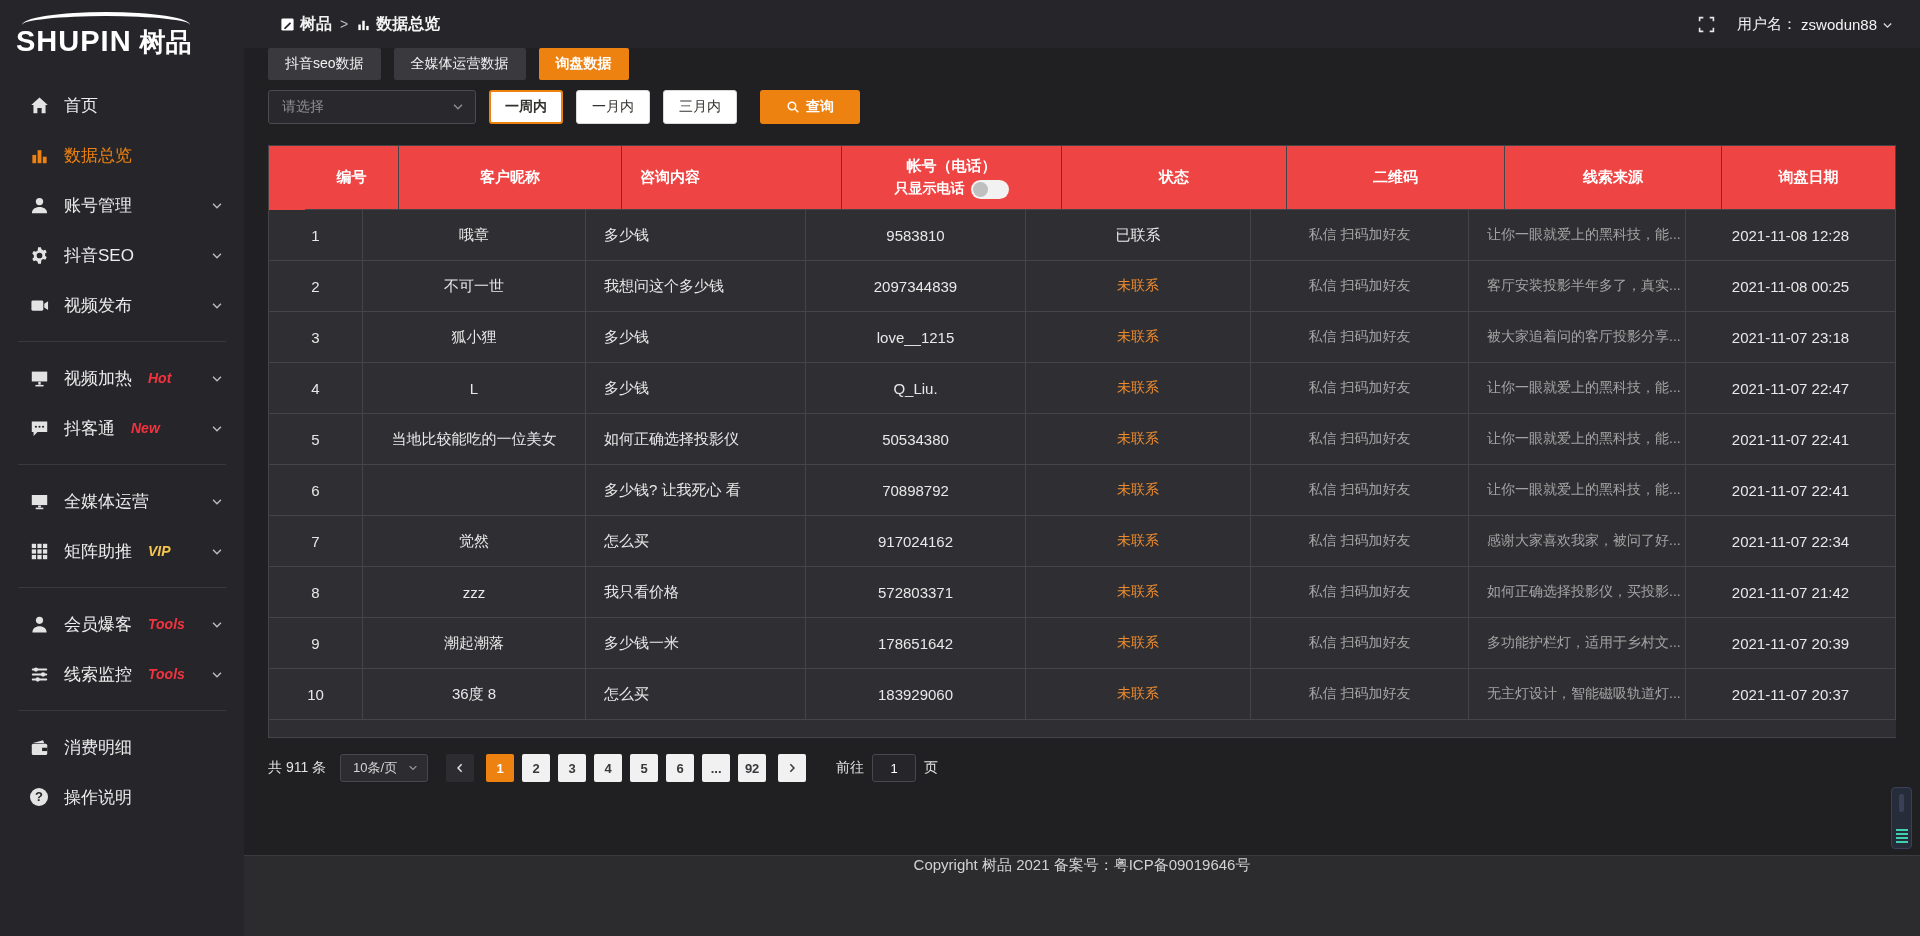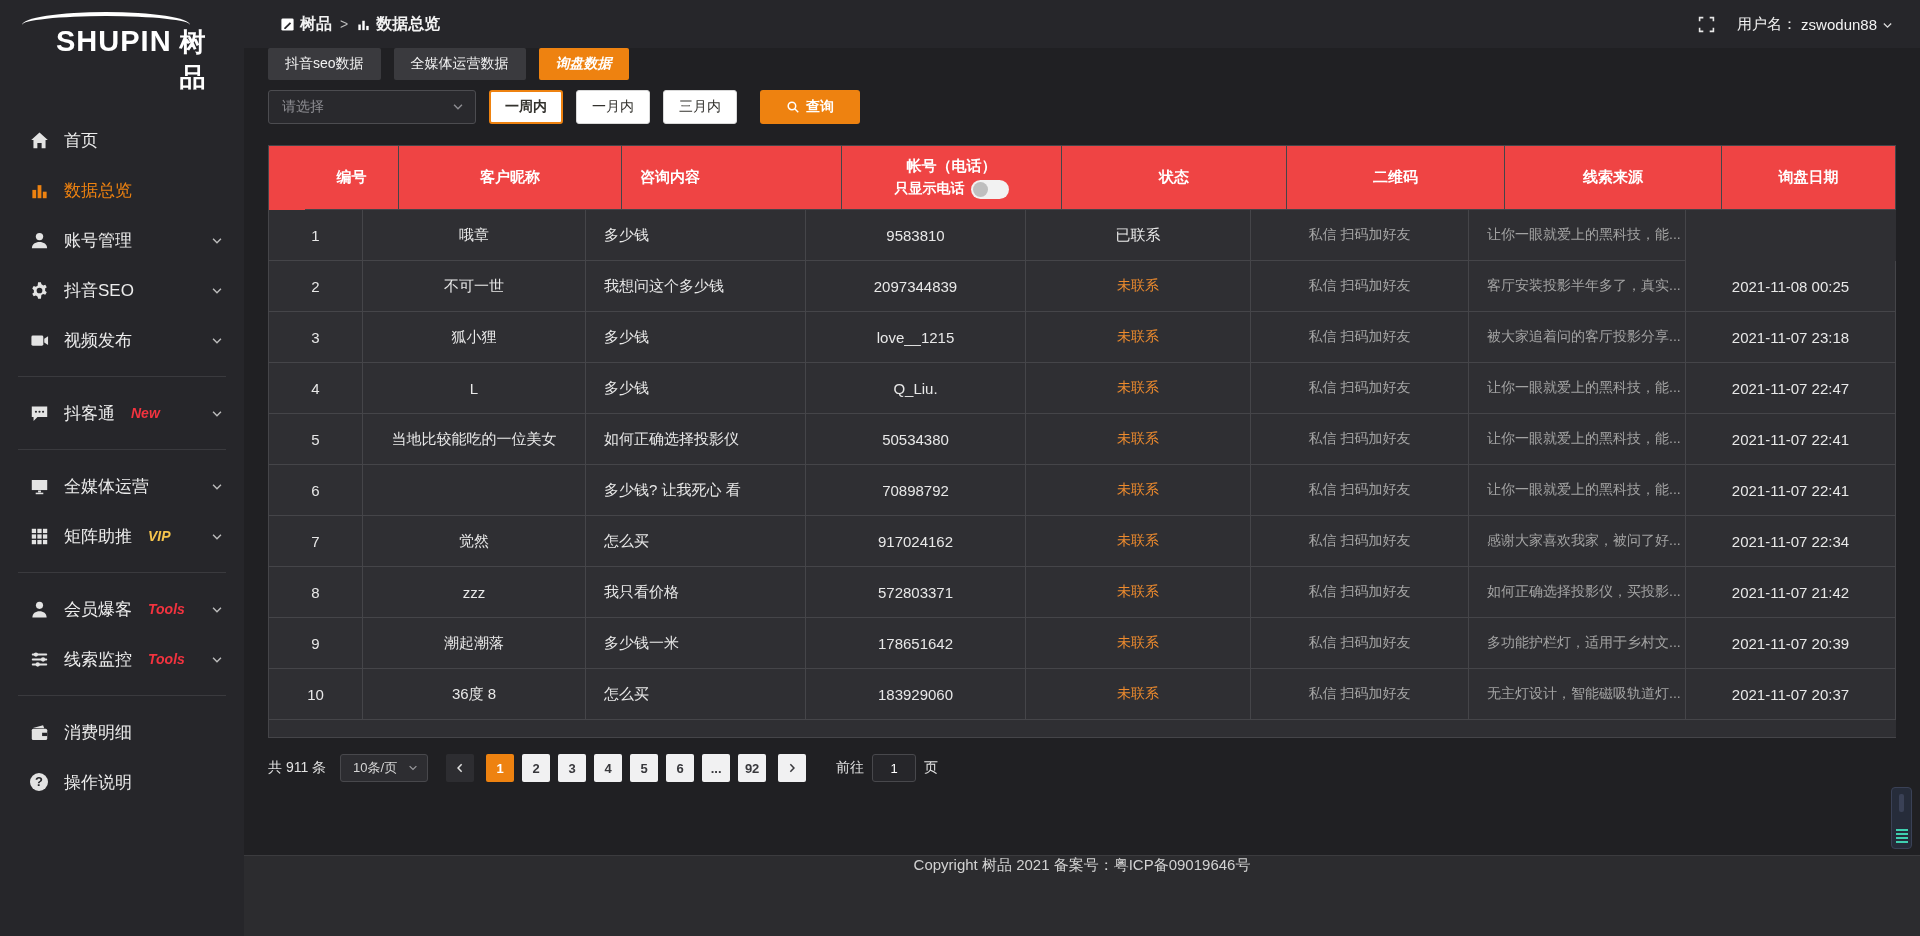--- a/index.html
+++ b/index.html
@@ -5,21 +5,21 @@
   * { margin:0; padding:0; box-sizing:border-box; }
   html,body { width:1920px; height:936px; overflow:hidden; background:#202023;
     font-family:"Liberation Sans","DejaVu Sans",sans-serif; }
   .app { display:flex; width:100%; height:100%; }
 
   
   .sidebar { width:244px; flex-shrink:0; background:#26262a; color:#f0f0f0; }
   .logo { padding:10px 14px 6px 16px; }
   .logo-arc { width:168px; height:13px; border-top:4px solid #fff;
     border-radius:50% 50% 0 0 / 100% 100% 0 0; margin:2px 0 0 6px; }
-  .logo-line { display:flex; align-items:baseline; gap:8px;margin-left:40px; }
+  .logo-line { display:flex; align-items:baseline; gap:8px; }
   .logo-en { font-size:29px; font-weight:800; letter-spacing:1px; color:#fff; }
   .logo-cn { font-size:26px; font-weight:800; color:#fff; }
   .nav { margin-top:14px; }
   .nav-item { height:50px; display:flex; align-items:center; padding:0 20px 0 30px;
     cursor:pointer; font-size:17px; color:#ececec; }
   .nav-item .icon { width:19px; height:19px; margin-right:15px; display:inline-flex; color:#e3e3e3; }
   .nav-item .icon svg { width:100%; height:100%; fill:currentColor; }
   .nav-item.active, .nav-item.active .icon { color:#ee8210; }
   .nav-label { flex:0 0 auto; }
   .badge { margin-left:16px; font-size:14px; font-weight:bold; font-style:italic; }
@@ -47,21 +47,21 @@
   .user-name { display:flex; align-items:center; gap:4px; font-size:15px; cursor:pointer; }
   .user-chev { width:13px; height:13px; color:#dcdcdc; }
   .user-chev svg { width:100%; height:100%; }
 
   .content { flex:1; padding:0 24px; position:relative; background:#202023; }
 
   
   .tabs-row { display:flex; gap:13px; }
   .tab { height:32px; padding:0 17px; background:#3a3a3e; color:#f2f2f2; font-size:14px;
     border:none; border-radius:2px; display:inline-flex; align-items:center; cursor:pointer; }
-  .tab.active { background:#ee8210; color:#fff; font-weight:bold;font-style:italic; }
+  .tab.active { background:#ee8210; color:#fff; font-weight:bold; }
 
   
   .filter-row { display:flex; align-items:center; gap:13px; margin-top:10px; }
   .select-box { width:208px; height:34px; background:#29292d; border:1px solid #4c4c50;
     border-radius:3px; color:#8e8e93; font-size:14px; display:flex; align-items:center;
     padding:0 10px 0 13px; cursor:pointer; }
   .select-box .chev { margin-left:auto; width:14px; height:14px; color:#8e8e93; }
   .select-box .chev svg { width:100%; height:100%; }
   .period-btn { height:34px; padding:0 15px; background:#fff; color:#33322e;
     border:1px solid #d9d9d9; border-radius:3px; font-size:14px; cursor:pointer; }
@@ -188,20 +188,34 @@
           </span>
           <span class="nav-label">视频发布</span>
           <span class="nav-chev"><svg viewBox="0 0 16 16" fill="none" stroke="currentColor" stroke-width="1.6">
               <path d="M3.5 5.5 8 10l4.5-4.5"></path>
             </svg></span>
         </div>
         <div class="nav-divider"></div>
         <div class="nav-item">
           <span class="icon">
             <svg viewBox="0 0 16 16">
+              <path d="M1.5 2.2h13v8.3h-13z"></path>
+              <rect x="7" y="10.8" width="2" height="2.4"></rect>
+              <rect x="4.6" y="13.4" width="6.8" height="1.3"></rect>
+            </svg>
+          </span>
+          <span class="nav-label">视频加热</span>
+          <span class="badge red">Hot</span>
+          <span class="nav-chev"><svg viewBox="0 0 16 16" fill="none" stroke="currentColor" stroke-width="1.6">
+              <path d="M3.5 5.5 8 10l4.5-4.5"></path>
+            </svg></span>
+        </div>
+        <div class="nav-item">
+          <span class="icon">
+            <svg viewBox="0 0 16 16">
               <path d="M1.5 2h13v9H6.3L3 14.4V11H1.5z"></path>
               <g fill="#26262a">
                 <circle cx="5" cy="6.5" r=".9"></circle>
                 <circle cx="8" cy="6.5" r=".9"></circle>
                 <circle cx="11" cy="6.5" r=".9"></circle>
               </g>
             </svg>
           </span>
           <span class="nav-label">抖客通</span>
           <span class="badge red">New</span>
@@ -383,20 +397,21 @@
         </div>
         <div class="t-body" id="table-body">
             <div class="t-row">
               <div class="t-cell">1</div>
               <div class="t-cell">哦章</div>
               <div class="t-cell cell-left">多少钱</div>
               <div class="t-cell">9583810</div>
               <div class="t-cell status-cell contacted">已联系</div>
               <div class="t-cell orange-link">私信 扫码加好友</div>
               <div class="t-cell cell-left orange-link">让你一眼就爱上的黑科技，能...</div>
+              <div class="t-cell">2021-11-08 12:28</div>
             </div>
             <div class="t-row">
               <div class="t-cell">2</div>
               <div class="t-cell">不可一世</div>
               <div class="t-cell cell-left">我想问这个多少钱</div>
               <div class="t-cell">2097344839</div>
               <div class="t-cell status-cell">未联系</div>
               <div class="t-cell orange-link">私信 扫码加好友</div>
               <div class="t-cell cell-left orange-link">客厅安装投影半年多了，真实...</div>
               <div class="t-cell">2021-11-08 00:25</div>

